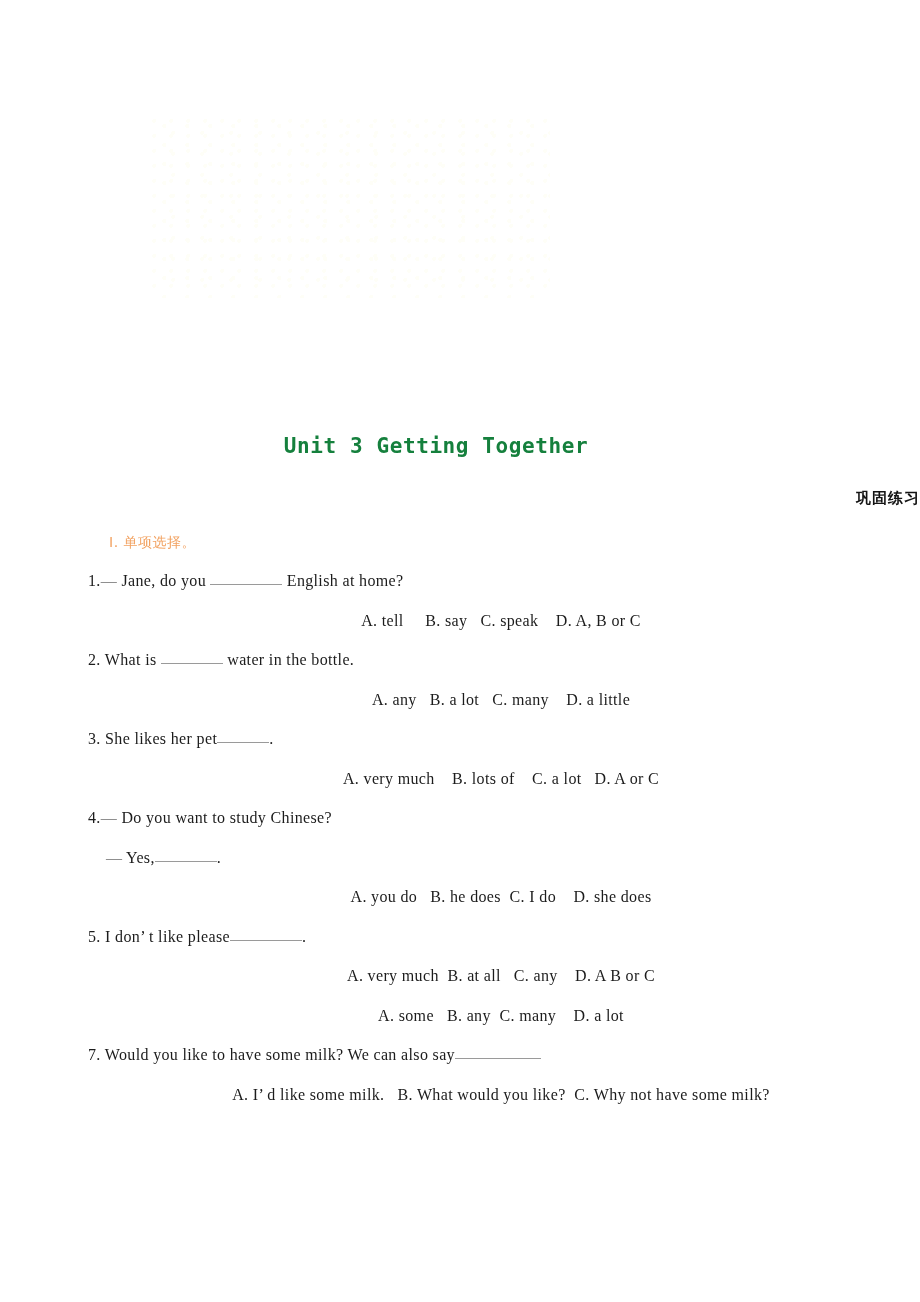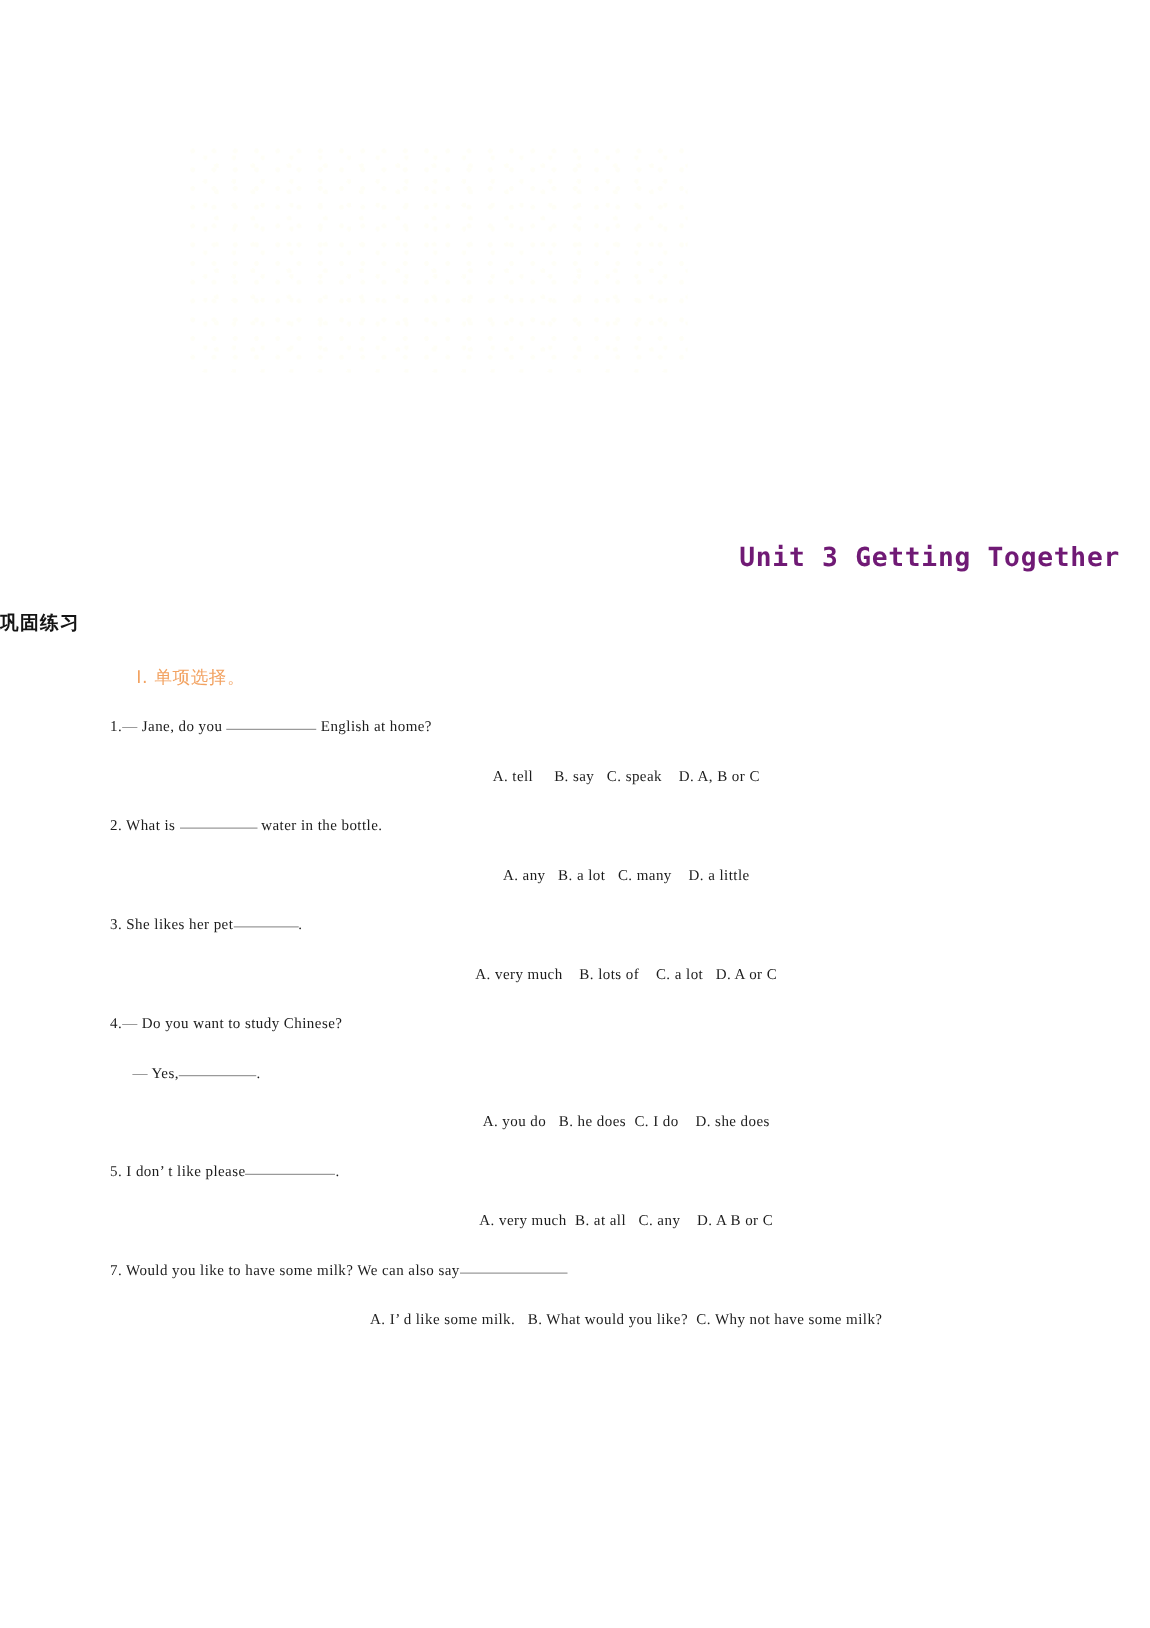--- a/index.html
+++ b/index.html
@@ -41,37 +41,36 @@
       radial-gradient(circle at 80% 70%, #fefde6 0 2px, transparent 2px);
     background-size: 17px 15px, 23px 19px, 29px 21px;
   }
 
   
   .doc-title {
     position: absolute;
     left: 0;
     top: 434px;
     width: 872px;
-    text-align: right;
+    text-align: center;
     font-family: "DejaVu Sans Mono", "Liberation Mono", monospace;
     font-size: 21px;
     font-weight: bold;
     letter-spacing: 0.6px;
-    color: #701a75;
+    color: #15803d;
     white-space: pre;
-    margin-left: 24px;
   }
 
   
   .doc-subtitle {
     position: absolute;
     left: 0;
     top: 489px;
     width: 920px;
-    text-align: left;
+    text-align: right;
     font-family: "DejaVu Sans", sans-serif;
     font-size: 15px;
     font-weight: bold;
     color: #141414;
     letter-spacing: 1px;
   }
 
   
   .body-block {
     position: absolute;
@@ -88,21 +87,21 @@
     height: 40px;
     line-height: 28px;
     white-space: pre;
     margin-left: 21px;
   }
 
   .q-line {
     height: 39.5px;
     line-height: 26px;
     font-family: "Liberation Serif", "DejaVu Serif", serif;
-    font-size: 12px;
+    font-size: 16px;
     color: #1c1c1c;
     white-space: pre;
     letter-spacing: 0.35px;
   }
 
   .q-line.indent-opts { padding-left: 36px; text-align: center; }
   .q-line.indent-reply { padding-left: 18px; }
 
   
   .dash {
@@ -156,19 +155,20 @@
 
     <div class="q-line indent-reply"><span class="dash">—</span><span> Yes,</span><span class="blank w-md"></span><span>.</span></div>
 
     <div class="q-line indent-opts">A. you do   B. he does  C. I do    D. she does</div>
 
     <div class="q-line"><span>5.</span><span> I don’ t like please</span><span class="blank w-lg"></span><span>.</span></div>
 
     <div class="q-line indent-opts">A. very much  B. at all   C. any    D. A B or C</div>
 
 
+    <div class="q-line indent-opts">A. some   B. any  C. many    D. a lot</div>
 
     <div class="q-line"><span>7.</span><span> Would you like to have some milk? We can also say</span><span class="blank w-xl"></span><span></span></div>
 
     <div class="q-line indent-opts">A. I’ d like some milk.   B. What would you like?  C. Why not have some milk?</div>
 
   </div>
 </div>
 
 </body></html>

